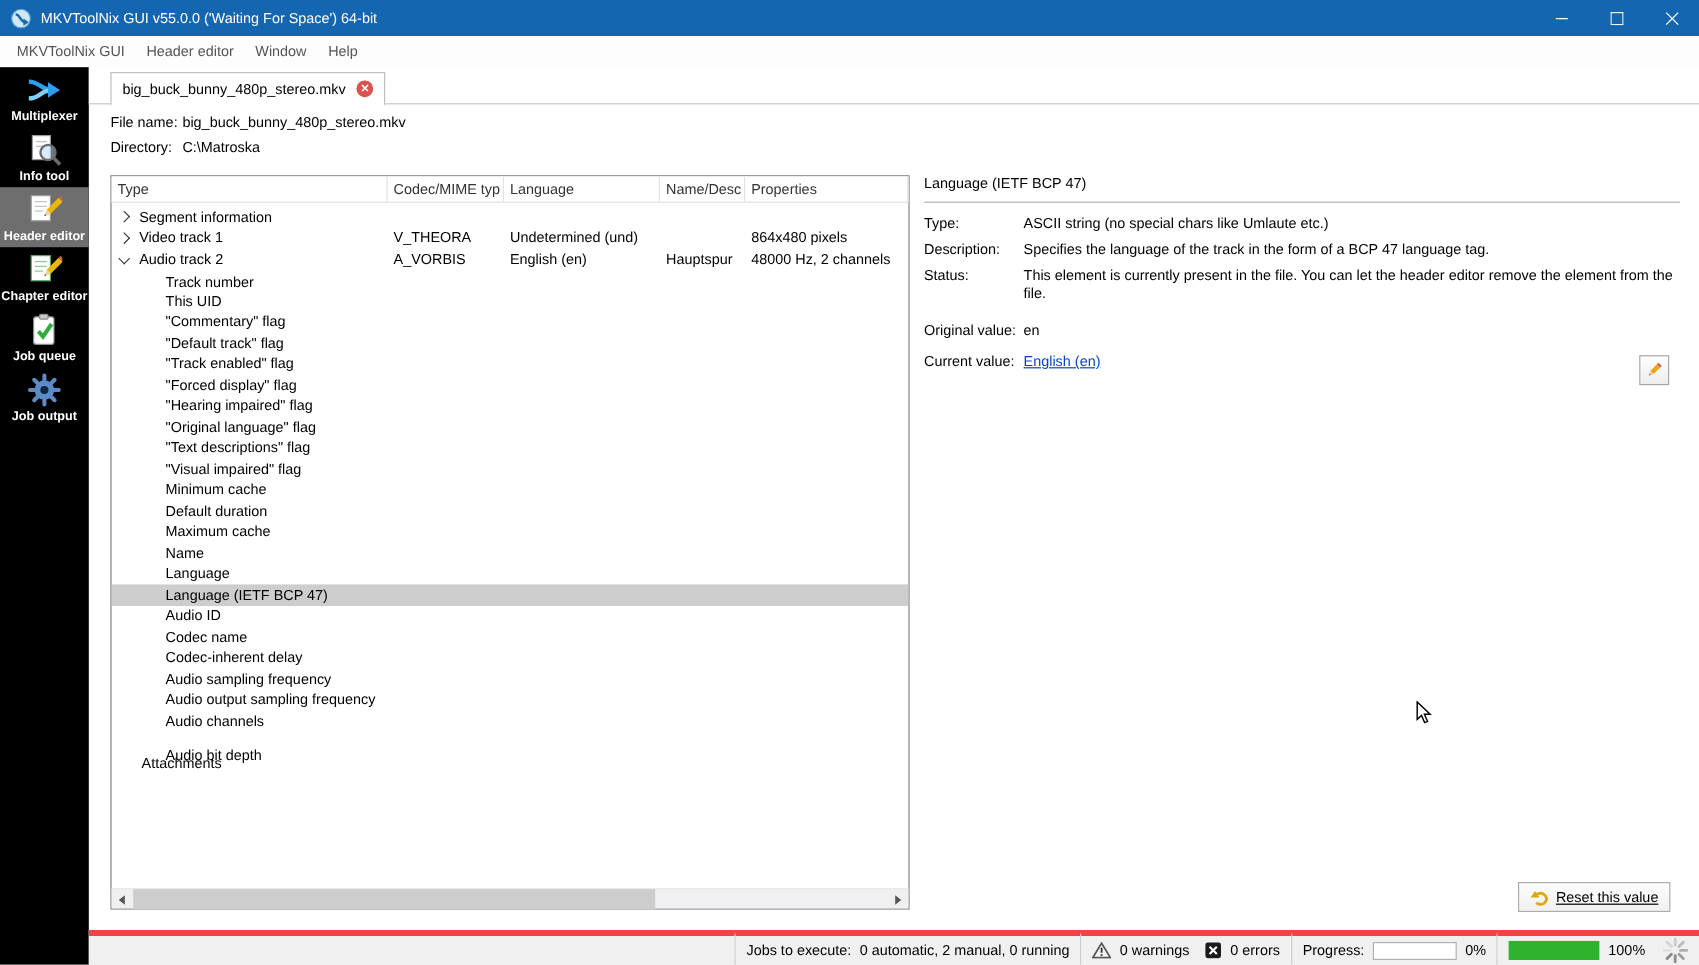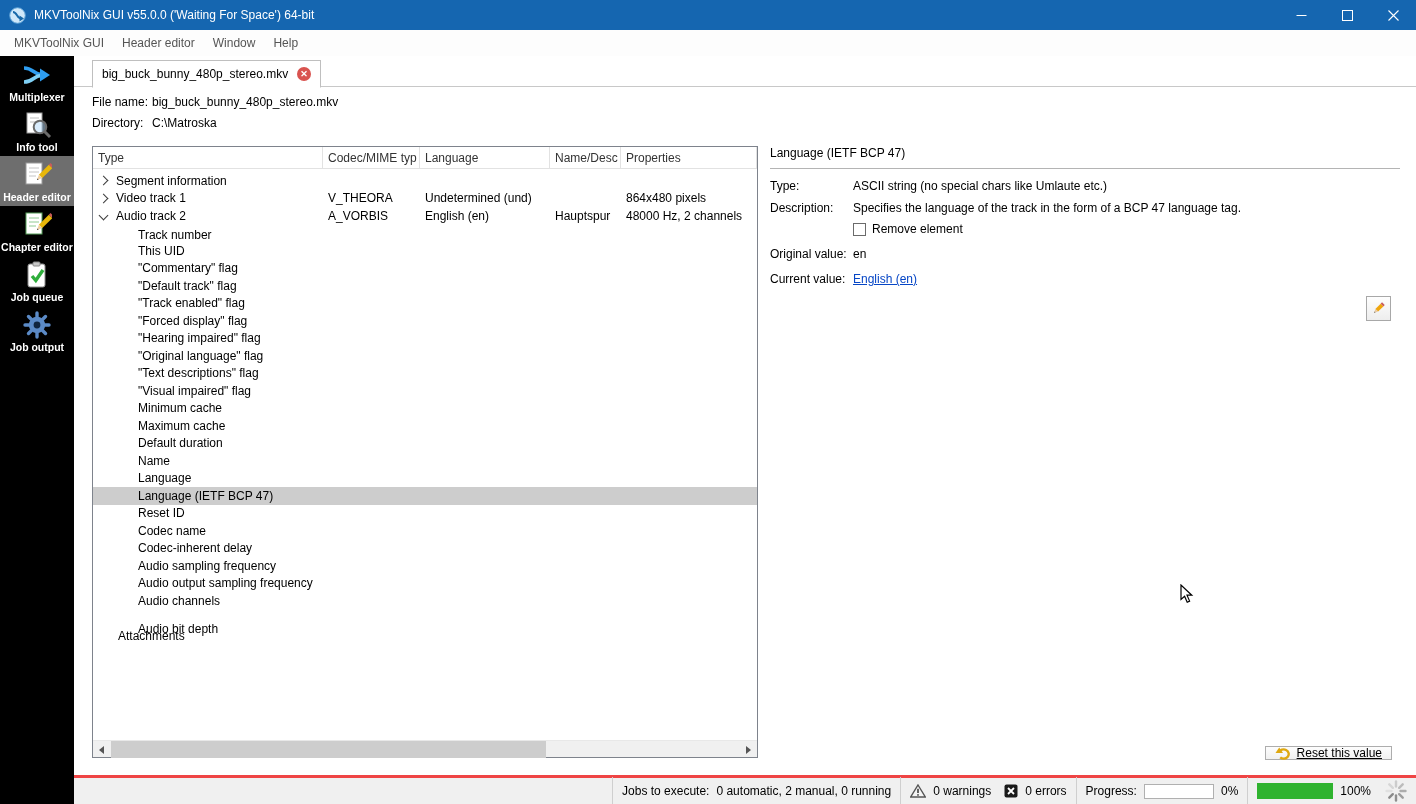--- a/index.html
+++ b/index.html
@@ -97,31 +97,31 @@
   .cb-wrap { display: flex; align-items: center; gap: 6px; }
   .cb-box { width: 13px; height: 13px; border: 1px solid #6b6b6b; background: #fff; flex: none; }
   .orig-row { margin-bottom: 11px; }
   .value-link { color: var(--link, #0646c6); text-decoration: underline; cursor: pointer; }
   .edit-btn {
     position: absolute; right: 9px; top: 150px; width: 25px; height: 25px;
     border: 1px solid #a8a8a8; background: linear-gradient(#fefefe, #ededed);
     display: flex; align-items: center; justify-content: center;
   }
   .reset-btn {
-    position: absolute; right: 8px; bottom: 14px; height: 14px;
+    position: absolute; right: 8px; bottom: 14px; height: 25px;
     border: 1px solid #adadad; background: linear-gradient(#fdfdfd, #f1f1f1);
     display: flex; align-items: center; gap: 6px; padding: 0 9px;
     font-family: "Liberation Sans", sans-serif; font-size: 12px; margin-top: 22px;
   }
   .reset-btn span { text-decoration: underline; }
 
   
   .statusbar {
     position: absolute; left: 74px; top: 775px; width: 1342px; height: 29px;
-    background: #f0f0f0; border-top: 3px solid #ef4444;
+    background: #f0f0f0; border-top: 5px solid #ef4444;
     display: flex; align-items: center;
   }
   .sb-spacer { flex: 1; }
   .sb-sep { width: 1px; height: 28px; background: #cfcfcf; flex: none; }
   .sb-group { display: flex; align-items: center; gap: 7px; padding: 0 9px; flex: none; white-space: nowrap; }
   .pbar { width: 70px; height: 15px; border: 1px solid #b0b0b0; background: #fff; overflow: hidden; }
   .pbar.total { width: 76px; height: 16px; border: none; background: #e6e6e6; }
   .pbar-fill { height: 100%; background: #4a90d9; }
   .pbar-fill.green { background: var(--progress-green, #2fb32f); width: 100%; }
   .spinner { display: flex; align-items: center; margin: 0 8px 0 4px; flex: none; }
@@ -417,40 +417,40 @@
             <span>Minimum cache</span>
           </div>
           <div class="tr-cell" style="width: 97px;"></div>
           <div class="tr-cell" style="width: 130px;"></div>
           <div class="tr-cell" style="width: 71px;"></div>
           <div class="tr-cell" style="width: 136px;"></div>
         </div>
         <div class="tree-row">
           <div class="tr-cell type-cell" style="width: 230px;">
             <span class="indent-spacer" style="width: 45px;"></span>
+            <span>Default duration</span>
+          </div>
+          <div class="tr-cell" style="width: 97px;"></div>
+          <div class="tr-cell" style="width: 130px;"></div>
+          <div class="tr-cell" style="width: 71px;"></div>
+          <div class="tr-cell" style="width: 136px;"></div>
+        </div>
+        <div class="tree-row">
+          <div class="tr-cell type-cell" style="width: 230px;">
+            <span class="indent-spacer" style="width: 45px;"></span>
             <span>Maximum cache</span>
           </div>
           <div class="tr-cell" style="width: 97px;"></div>
           <div class="tr-cell" style="width: 130px;"></div>
           <div class="tr-cell" style="width: 71px;"></div>
           <div class="tr-cell" style="width: 136px;"></div>
         </div>
         <div class="tree-row">
           <div class="tr-cell type-cell" style="width: 230px;">
             <span class="indent-spacer" style="width: 45px;"></span>
-            <span>Default duration</span>
-          </div>
-          <div class="tr-cell" style="width: 97px;"></div>
-          <div class="tr-cell" style="width: 130px;"></div>
-          <div class="tr-cell" style="width: 71px;"></div>
-          <div class="tr-cell" style="width: 136px;"></div>
-        </div>
-        <div class="tree-row">
-          <div class="tr-cell type-cell" style="width: 230px;">
-            <span class="indent-spacer" style="width: 45px;"></span>
             <span>Name</span>
           </div>
           <div class="tr-cell" style="width: 97px;"></div>
           <div class="tr-cell" style="width: 130px;"></div>
           <div class="tr-cell" style="width: 71px;"></div>
           <div class="tr-cell" style="width: 136px;"></div>
         </div>
         <div class="tree-row">
           <div class="tr-cell type-cell" style="width: 230px;">
             <span class="indent-spacer" style="width: 45px;"></span>
@@ -467,21 +467,21 @@
             <span>Language (IETF BCP 47)</span>
           </div>
           <div class="tr-cell" style="width: 97px;"></div>
           <div class="tr-cell" style="width: 130px;"></div>
           <div class="tr-cell" style="width: 71px;"></div>
           <div class="tr-cell" style="width: 136px;"></div>
         </div>
         <div class="tree-row">
           <div class="tr-cell type-cell" style="width: 230px;">
             <span class="indent-spacer" style="width: 45px;"></span>
-            <span>Reset ID</span>
+            <span>Audio ID</span>
           </div>
           <div class="tr-cell" style="width: 97px;"></div>
           <div class="tr-cell" style="width: 130px;"></div>
           <div class="tr-cell" style="width: 71px;"></div>
           <div class="tr-cell" style="width: 136px;"></div>
         </div>
         <div class="tree-row">
           <div class="tr-cell type-cell" style="width: 230px;">
             <span class="indent-spacer" style="width: 45px;"></span>
             <span>Codec name</span>
@@ -568,28 +568,26 @@
     <div class="detail-hr"></div>
 
     <div class="d-row">
       <div class="d-label">Type:</div>
       <div class="d-value">ASCII string (no special chars like Umlaute etc.)</div>
     </div>
     <div class="d-row">
       <div class="d-label">Description:</div>
       <div class="d-value">Specifies the language of the track in the form of a BCP 47 language tag.</div>
     </div>
+    <div class="d-row">
+      <div class="d-label">Status:</div>
+      <div class="d-value">This element is currently present in the file. You can let the header editor remove the element from the file.</div>
+    </div>
     <div class="d-row cb-row">
       <div class="d-label"></div>
-      <div class="d-value">
-        <label class="cb-wrap">
-          <span class="cb-box"></span>
-          <span>Remove element</span>
-        </label>
-      </div>
     </div>
     <div class="d-row orig-row">
       <div class="d-label">Original value:</div>
       <div class="d-value">en</div>
     </div>
     <div class="d-row">
       <div class="d-label">Current value:</div>
       <div class="d-value"><a class="value-link">English (en)</a></div>
     </div>
 

